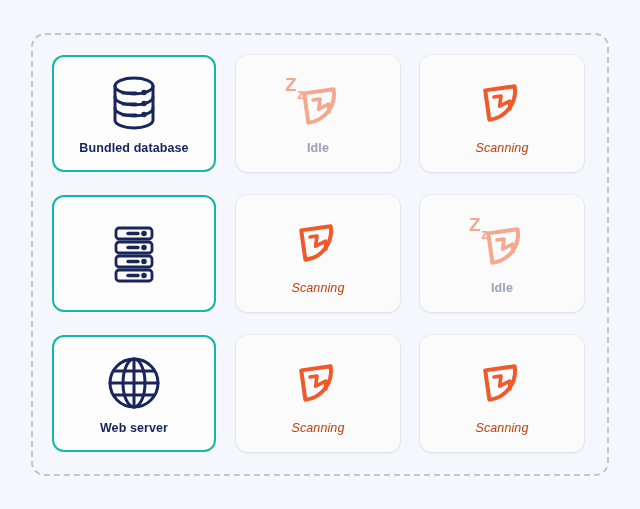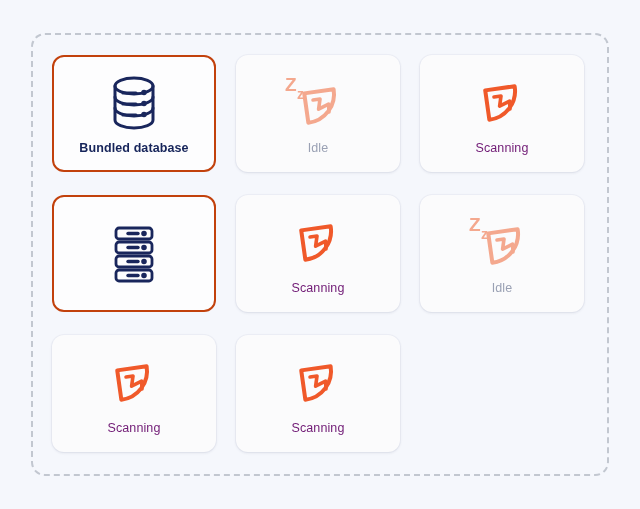--- a/index.html
+++ b/index.html
@@ -43,21 +43,21 @@
     background: #ffffff;
     display: flex;
     flex-direction: column;
     align-items: center;
     justify-content: center;
     box-sizing: border-box;
     position: relative;
   }
 
   .card.asset {
-    border: 2px solid #c2410c;
+    border: 2px solid #14b8a6;
     background: #fdfdfe;
   }
 
   .card.status {
     background: #fbfbfc;
     box-shadow: 0 1px 3px rgba(30, 40, 80, 0.10), 0 0 0 1px rgba(30,40,80,0.03);
   }
 
   .icon-wrap {
     display: flex;
@@ -72,26 +72,27 @@
     line-height: 1;
     margin-top: 8px;
     letter-spacing: 0.1px;
   }
   .label.asset-label {
     font-weight: bold;
     color: #16245a;
     font-size: 12.5px;
   }
   .label.scanning-label {
-    color: #701a75;
+    color: #c2410c;
     font-weight: normal;
+    font-style: italic;
   }
   .label.idle-label {
     color: #9aa1b4;
-    font-weight: normal;
+    font-weight: bold;
   }
 
   .radar-svg { display: block; }
 </style>
 </head>
 <body>
 
 <div class="board">
   <div class="grid">
 
@@ -189,20 +190,35 @@
               <path d="M13 23 L18 18 L23 27 L28 17 L33 23" stroke-width="3.6"></path>
             </g>
           </g>
           <text x="10" y="19" font-family="'Liberation Sans', sans-serif" font-size="19" font-weight="bold" fill="#f4a88e">Z</text>
           <text x="22" y="27" font-family="'Liberation Sans', sans-serif" font-size="14" font-weight="bold" fill="#f4a88e">z</text>
         </svg>
       </div>
       <div class="label idle-label">Idle</div>
     </div>
 
+    <div class="card asset">
+      <div class="icon-wrap">
+        <svg width="56" height="56" viewBox="0 0 56 56" class="radar-svg">
+          <g fill="none" stroke="#19265c" stroke-width="3" stroke-linecap="round" stroke-linejoin="round">
+            <circle cx="28" cy="28" r="24"></circle>
+            <ellipse cx="28" cy="28" rx="11" ry="24"></ellipse>
+            <line x1="28" y1="4" x2="28" y2="52"></line>
+            <line x1="4" y1="28" x2="52" y2="28"></line>
+            <path d="M8.5 16 H47.5"></path>
+            <path d="M8.5 40 H47.5"></path>
+          </g>
+        </svg>
+      </div>
+      <div class="label asset-label">Web server</div>
+    </div>
 
     <div class="card status">
       <div class="icon-wrap">
         <svg width="86" height="62" viewBox="0 0 86 62" class="radar-svg">
           <g fill="none" stroke="#f0592a" stroke-width="4" stroke-linecap="round" stroke-linejoin="round">
             <g transform="translate(43,31) rotate(37) translate(-23,-23)">
               <path d="M23 2 L2 23 L23 44 A 29 29 0 0 0 23 2 Z"></path>
               <path d="M13 23 L18 18 L23 27 L28 17 L33 23" stroke-width="3.6"></path>
             </g>
           </g>

